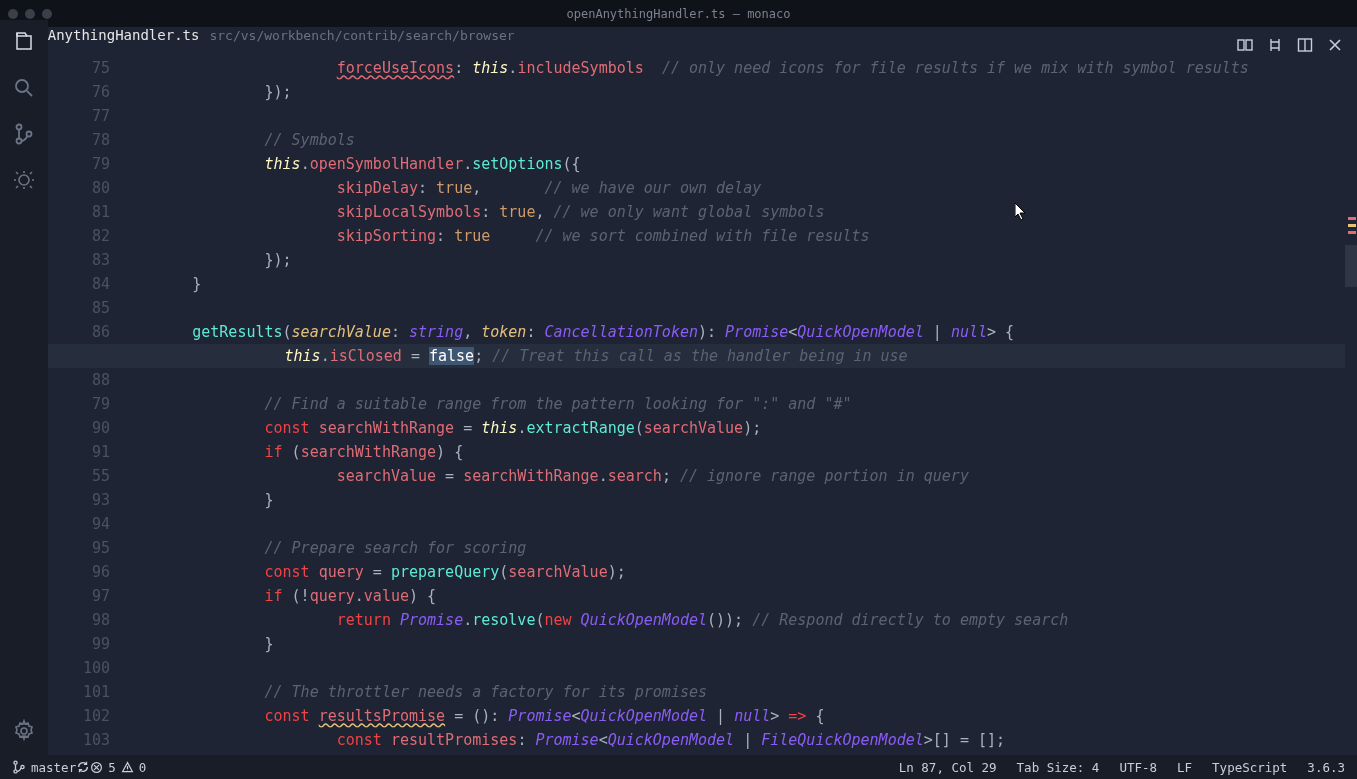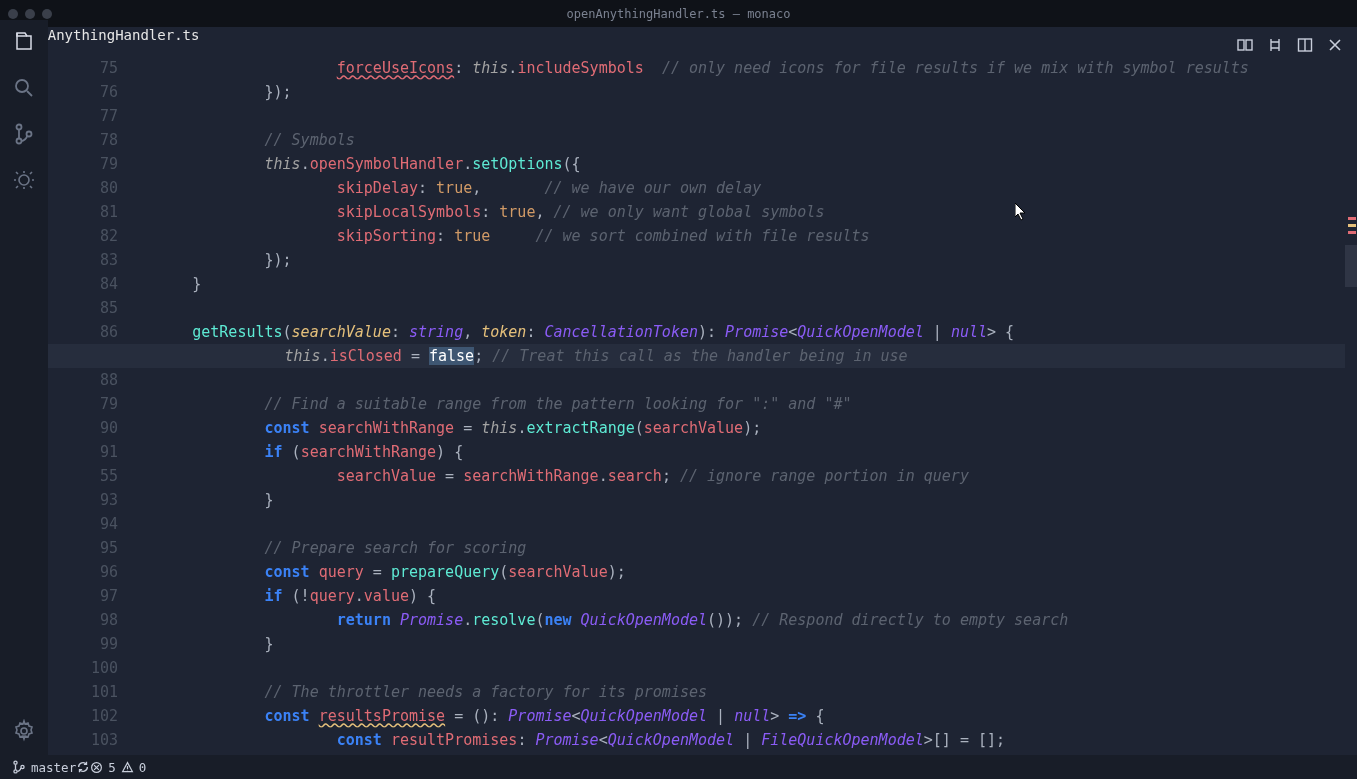--- a/index.html
+++ b/index.html
@@ -52,36 +52,36 @@
 }
 .statusbar .sitem { display:flex; align-items:center; gap:5px; }
 .statusbar .right { margin-left:auto; display:flex; gap:20px; }
 
 
 .editor {
   position:absolute; left:48px; right:0; top:56px; bottom:24px;
   background:#1e2433; overflow:hidden;
 }
 .gutter {
-  position:absolute; left:16px; top:0; bottom:0; width:72px;
+  position:absolute; left:8px; top:0; bottom:0; width:72px;
   text-align:right; padding-right:18px; color:#4a5260;
   font-size:15px; line-height:24px;
 }
 .gutter div { height:24px; }
 .gutter .cur { color:#c8cedb; }
 .code {
   position:absolute; left:72px; right:14px; top:0; bottom:0;
   font-size:15px; line-height:24px; white-space:pre;
 }
 .code .line { height:24px; }
 .code .line.hl { background:#262d3d; margin-left:-72px; padding-left:92px; margin-right:-14px; padding-right:14px; }
 
 
-.kw { color:#3b82f6;font-weight:bold; }
-.this { color:#a3a3a3; font-style:italic; }
+.kw { color:#ef4444; }
+.this { color:#fef9c3; font-style:italic; }
 .fn   { color:#5eead4; }
 .cmt  { color:#5c6370; font-style:italic; }
 .param{ color:#e5c07b; font-style:italic; }
 .type { color:#8b5cf6; font-style:italic; }
 .prop { color:#e06c75; }
 .op   { color:#abb2bf; }
 .pun  { color:#abb2bf; }
 .boolt{ color:#d19a66; }
 .sel  { background:#3e5672; color:#fff; }
 .underr { text-decoration:underline wavy #e06c75; text-decoration-skip-ink:none;}
@@ -141,20 +141,21 @@
     <svg width="24" height="24" viewBox="0 0 24 24" fill="none" stroke="currentColor" stroke-width="1.6">
         <circle cx="12" cy="12" r="3"></circle>
         <path d="M12 2l1 3 3-1 1 3 3 1-1 3 1 3-3 1-1 3-3-1-1 3-1-3-3 1-1-3-3-1 1-3-1-3 3-1 1-3 3 1z"></path>
       </svg>
   </div>
 </div>
 
 <div class="tabstrip">
   <div class="tab">
     <span class="fname">openAnythingHandler.ts</span>
+    <span class="path">src/vs/workbench/contrib/search/browser</span>
   </div>
   <div class="tab-actions">
     <span class="ico">
       <svg width="16" height="16" viewBox="0 0 16 16" fill="none" stroke="currentColor" stroke-width="1.4">
           <rect x="1" y="3" width="6" height="10"></rect>
           <rect x="9" y="3" width="6" height="10"></rect>
         </svg>
     </span>
     <span class="ico">
       <svg width="16" height="16" viewBox="0 0 16 16" fill="none" stroke="currentColor" stroke-width="1.4">
@@ -238,17 +239,25 @@
         <circle cx="8" cy="8" r="6"></circle>
         <path d="M5 5l6 6M11 5l-6 6"></path>
       </svg>
     <span>5</span>
     <svg width="13" height="13" viewBox="0 0 16 16" fill="none" stroke="currentColor" stroke-width="1.5">
         <path d="M8 2l6 11H2z"></path>
         <path d="M8 6v4M8 12v.5"></path>
       </svg>
     <span>0</span>
   </span>
+  <div class="right">
+    <span class="sitem">Ln 87, Col 29</span>
+    <span class="sitem">Tab Size: 4</span>
+    <span class="sitem">UTF-8</span>
+    <span class="sitem">LF</span>
+    <span class="sitem">TypeScript</span>
+    <span class="sitem">3.6.3</span>
+  </div>
 </div>
 
 <svg class="cursor-img" id="cursor" viewBox="0 0 12 18" style="left: 1015px; top: 203px;">
     <path d="M0 0l0 14 3-3 3 6 2-1-3-6 5 0z" fill="#fff" stroke="#000" stroke-width="1"></path>
   </svg>
 
 </body></html>

